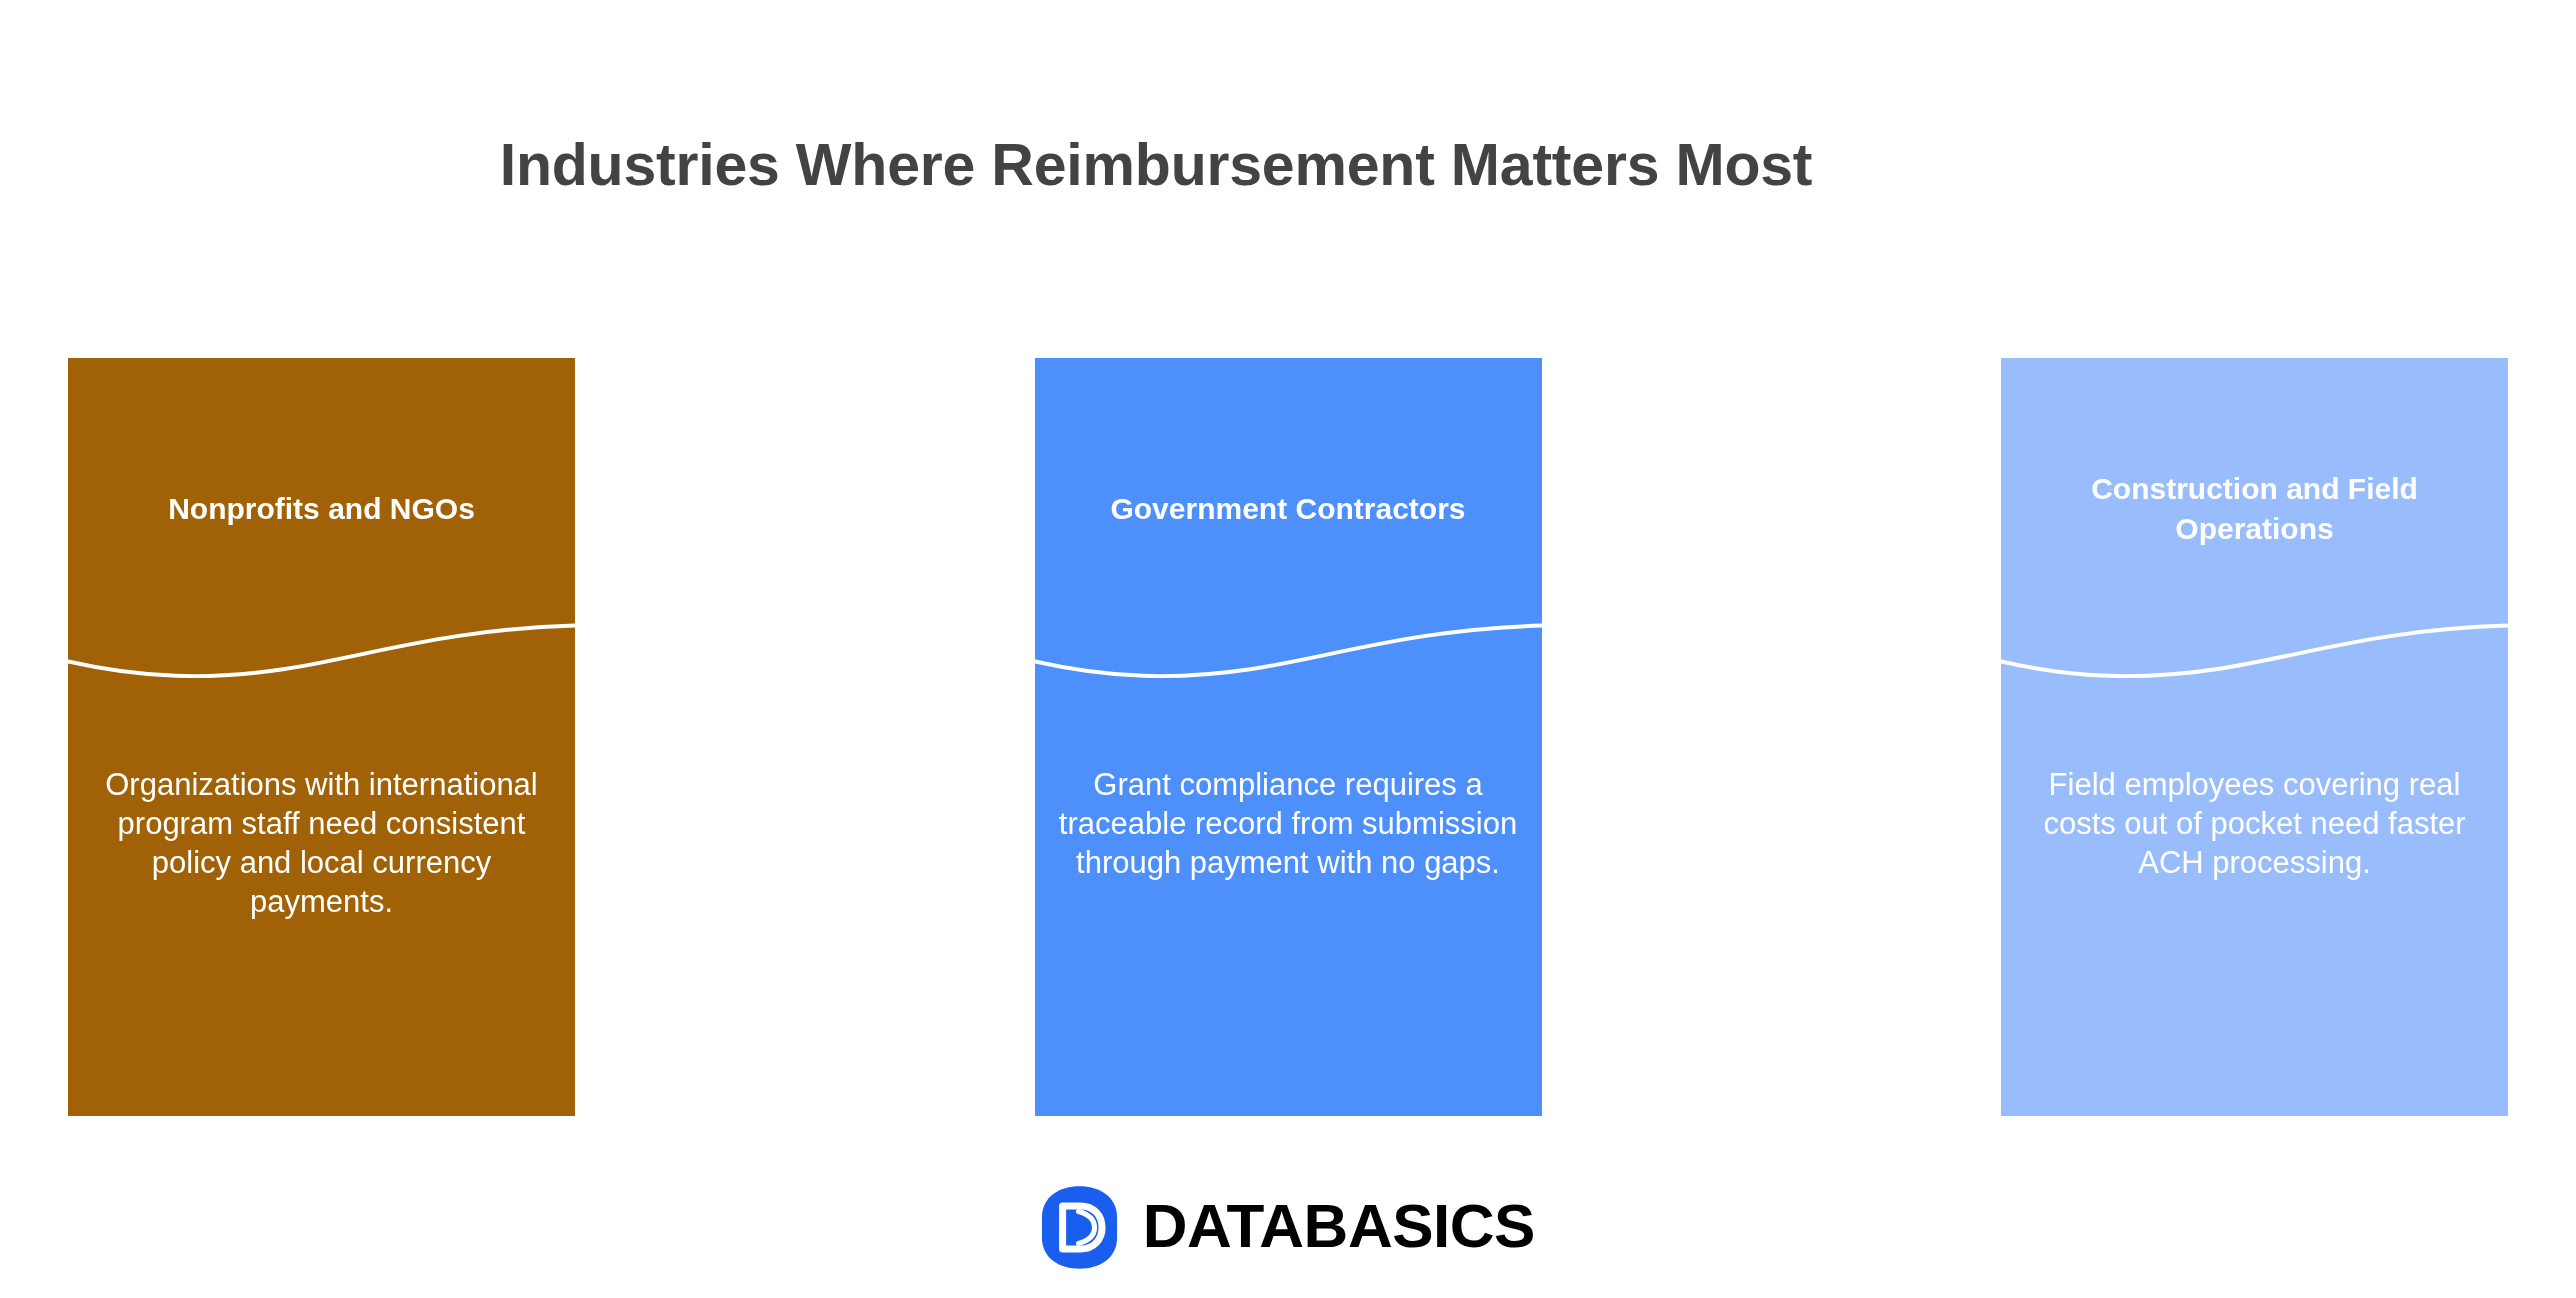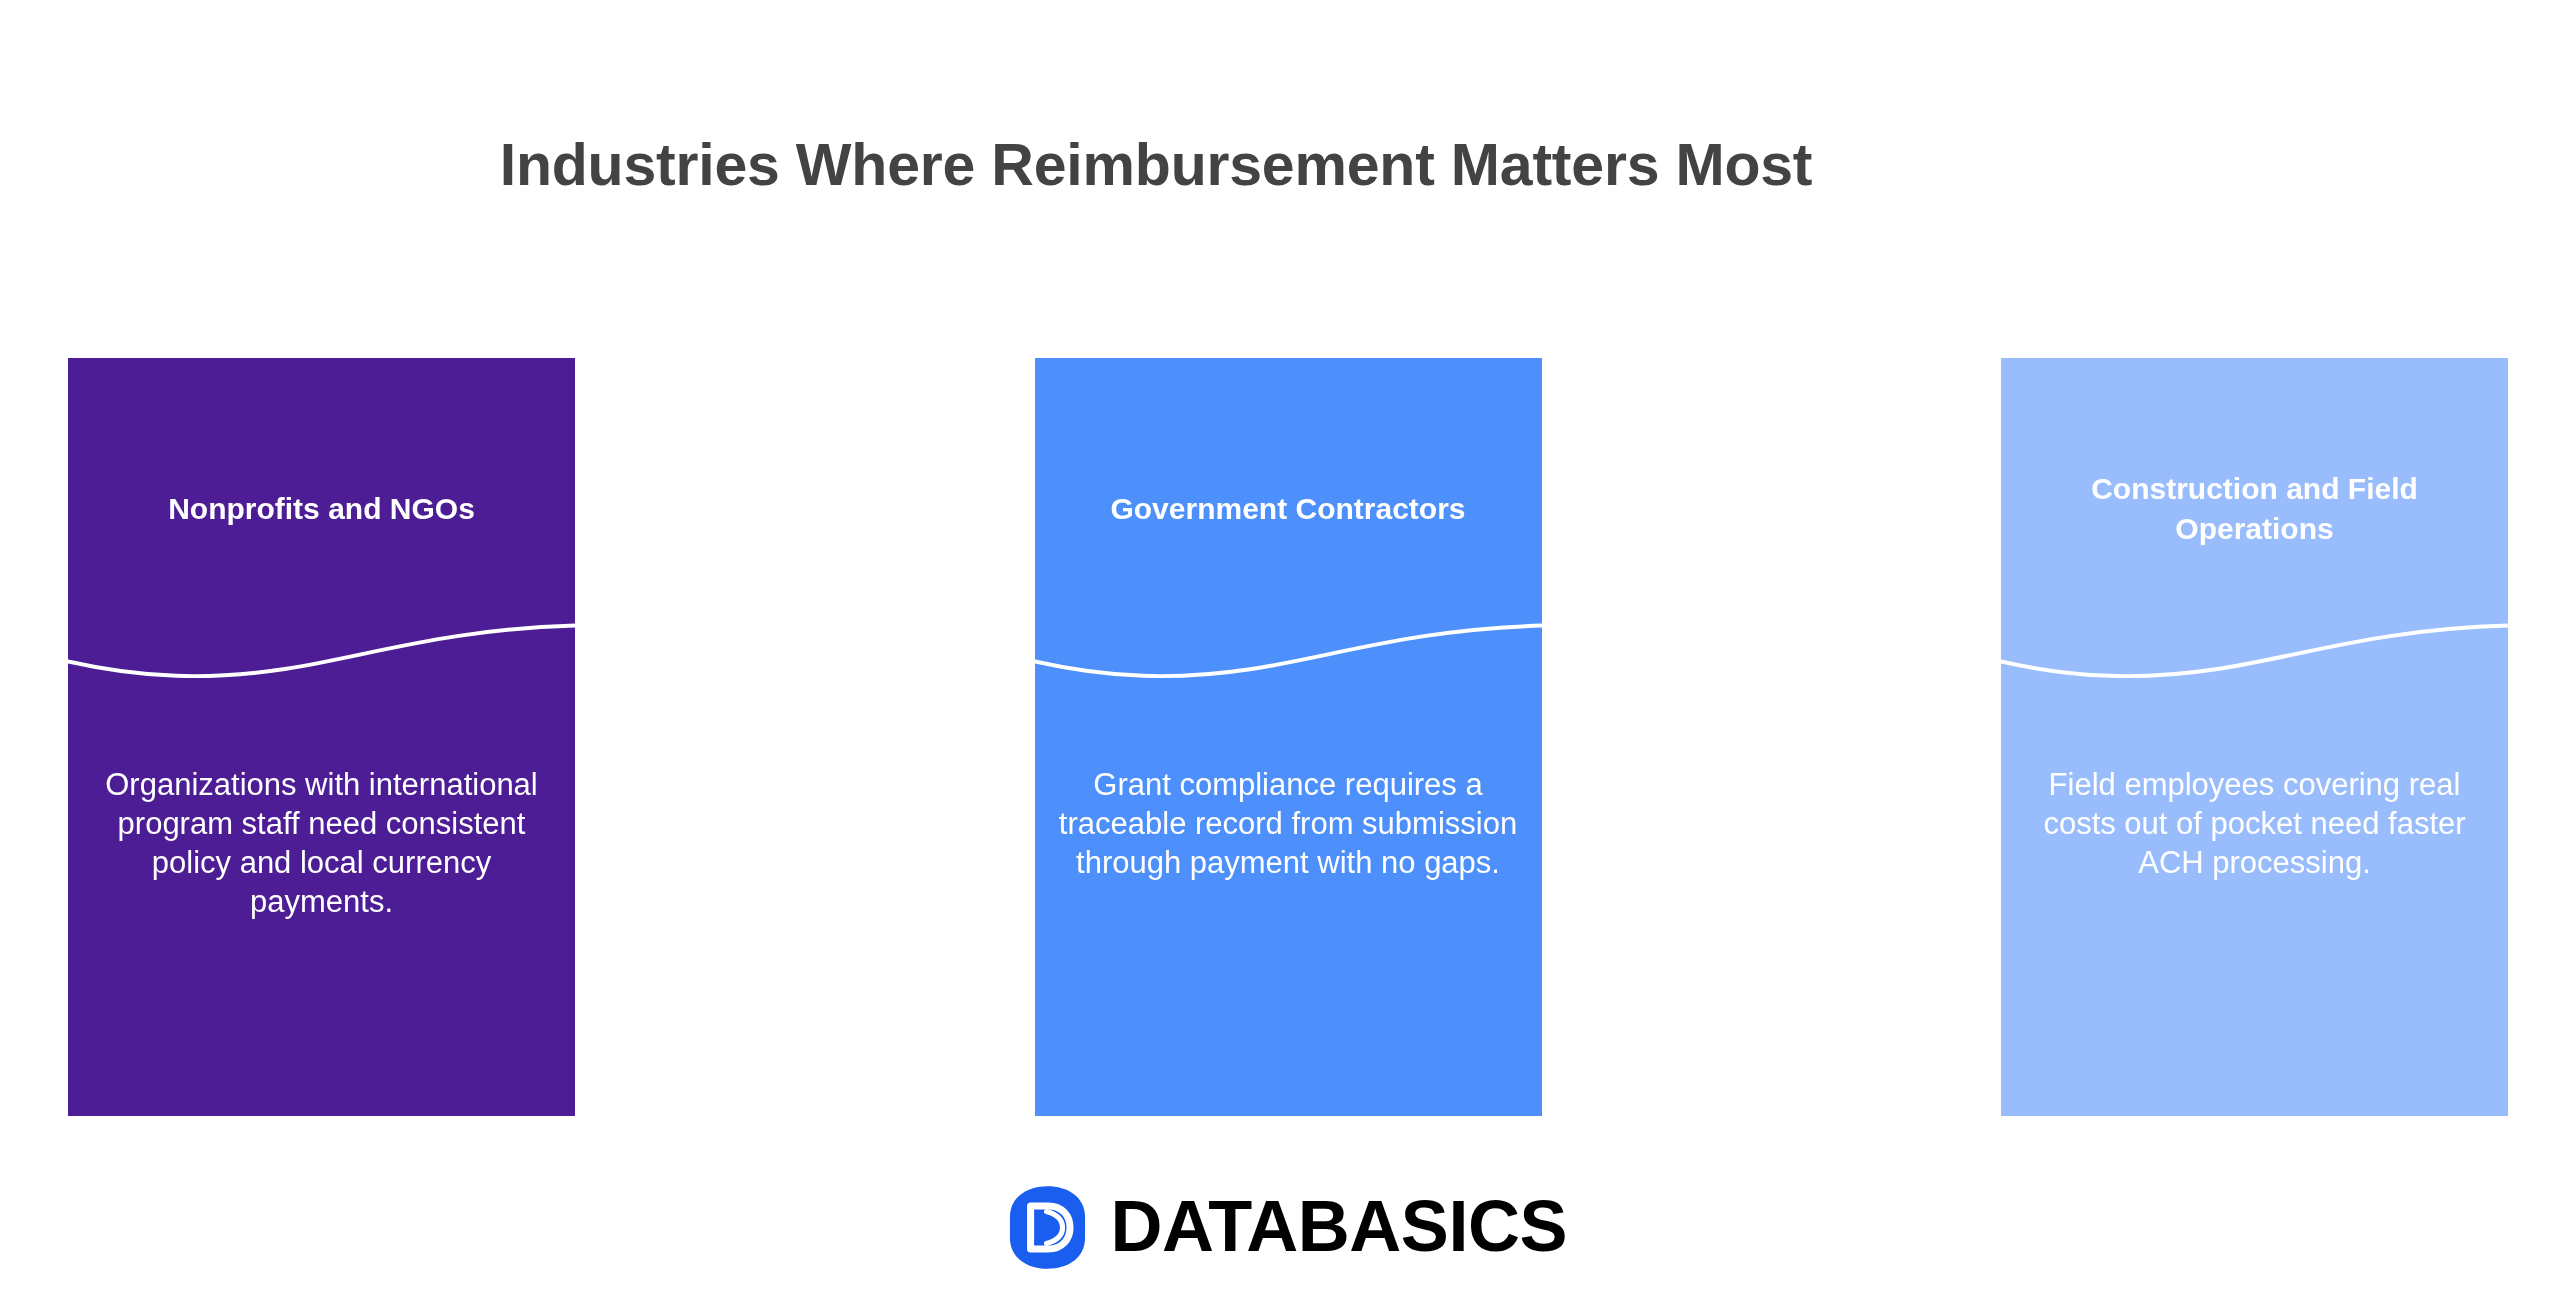--- a/index.html
+++ b/index.html
@@ -120,39 +120,39 @@
   }
 
   .logo-mark {
     width: 77px;
     height: 85px;
     flex: none;
     display: block;
   }
 
   .logo-wordmark {
-    font-size: 72px;
+    font-size: 62px;
     font-weight: bold;
     color: #000000;
     letter-spacing: -0.5px;
     line-height: 1;
     white-space: nowrap;
     transform: translateY(-0.9px);
   }
 </style>
 </head>
 <body style="background: rgb(255, 255, 255);">
 
 <div class="page">
 
   <div class="page-title" style="color: rgb(67, 67, 67);">Industries Where Reimbursement Matters Most</div>
 
   <div class="cards-row">
 
-    <div class="card" style="background: #4c1d95;">
+    <div class="card" style="background: #a16207;">
       <div class="card-title">Nonprofits and NGOs</div>
       <svg class="card-wave" viewBox="0 0 538 90" preserveAspectRatio="none">
         <path d="M0,46 C80,64 150,66 230,54 C320,40 400,12 538,8" fill="none" stroke="#ffffff" stroke-width="4.2" stroke-linecap="round"></path>
       </svg>
       <div class="card-body">Organizations with international program staff need consistent policy and local currency payments.</div>
     </div>
 
 
     <div class="card" style="background: rgb(77, 144, 251);">
       <div class="card-title">Government Contractors</div>

